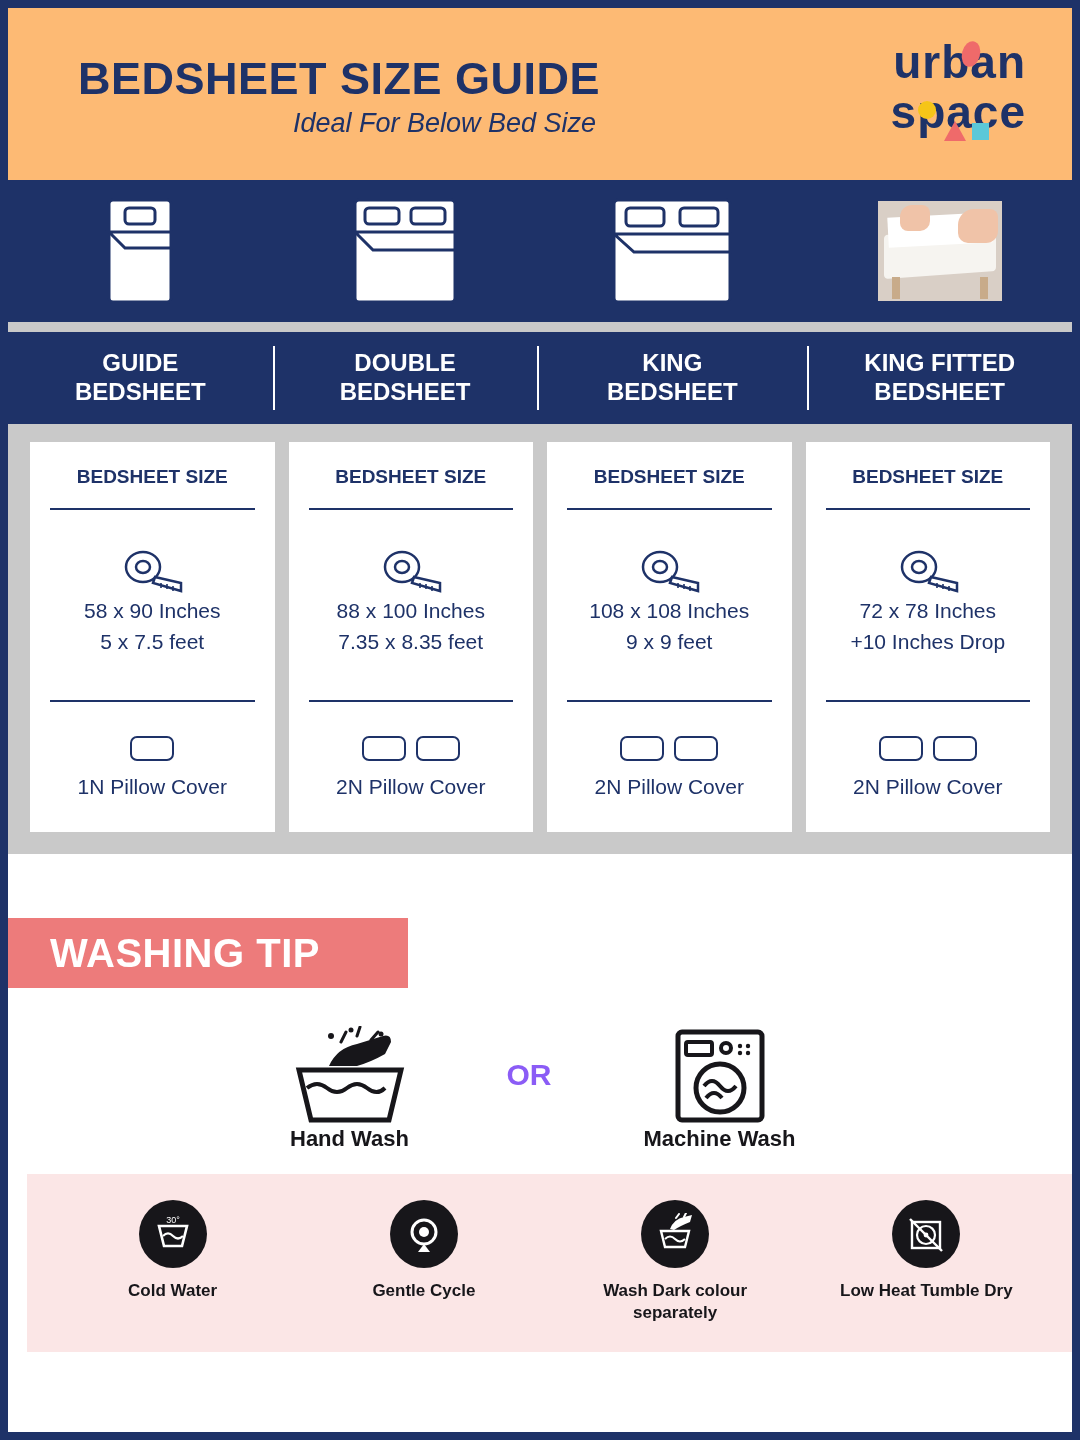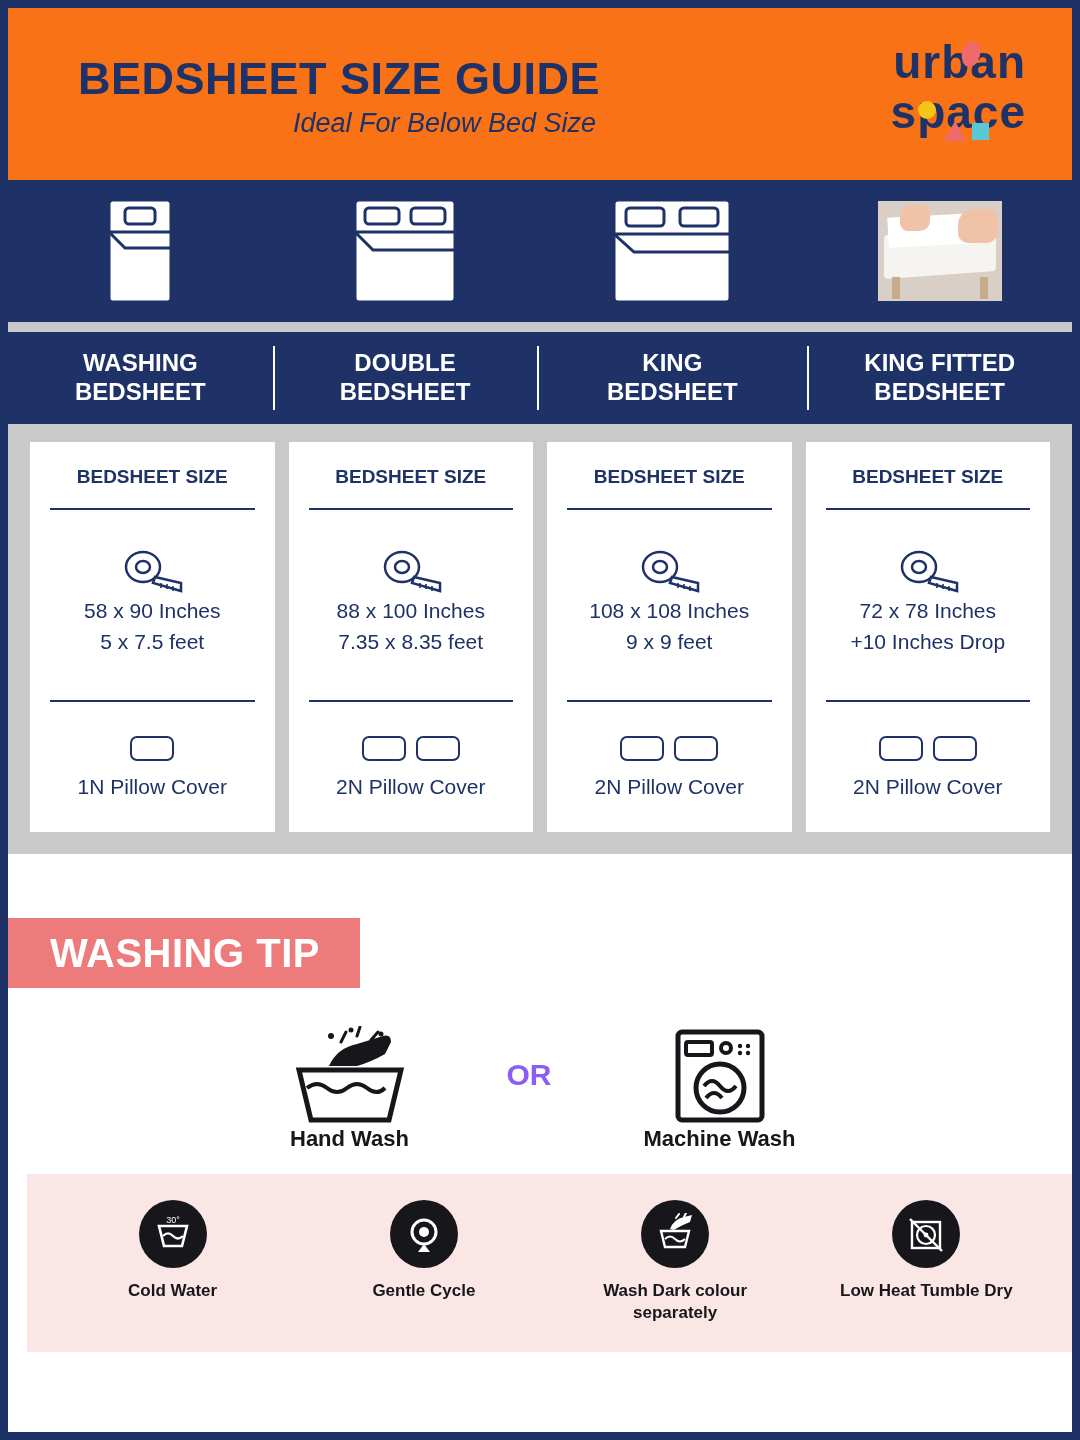--- a/index.html
+++ b/index.html
@@ -12,21 +12,21 @@
     width: 1080px; height: 1440px;
     position: relative;
     background: #ffffff;
     border: 8px solid #1e3268;
     overflow: hidden;
   }
 
   
   .header {
     height: 172px;
-    background: #f97316;
+    background: #fdba74;
     display: flex;
     align-items: center;
     justify-content: space-between;
     padding: 0 40px 0 70px;
   }
   .header-left { padding-top: 6px; }
   .main-title {
     font-size: 45px;
     font-weight: bold;
     color: #1e3268;
@@ -240,21 +240,21 @@
   }
 
   
   .wash-section { background: #ffffff; padding-top: 64px; }
   .wash-banner {
     background: #ed7b7b;
     color: #ffffff;
     font-size: 40px;
     font-weight: bold;
     letter-spacing: 0.5px;
-    width: 352px;
+    width: 400px;
     height: 70px;
     display: flex;
     align-items: center;
     padding-left: 42px;
   }
   .wash-methods {
     display: flex;
     align-items: center;
     justify-content: center;
     gap: 92px;
@@ -363,21 +363,21 @@
         <div class="leg l"></div>
         <div class="leg r"></div>
       </div>
     </div>
   </div>
 
   <div class="divider-gray"></div>
 
   <div class="title-band">
     <div class="title-cell">
-      <span>WASHING</span>
+      <span>GUIDE</span>
       <span>BEDSHEET</span>
     </div>
     <div class="title-cell">
       <span>DOUBLE</span>
       <span>BEDSHEET</span>
     </div>
     <div class="title-cell w-king">
       <span>KING</span>
       <span>BEDSHEET</span>
     </div>

